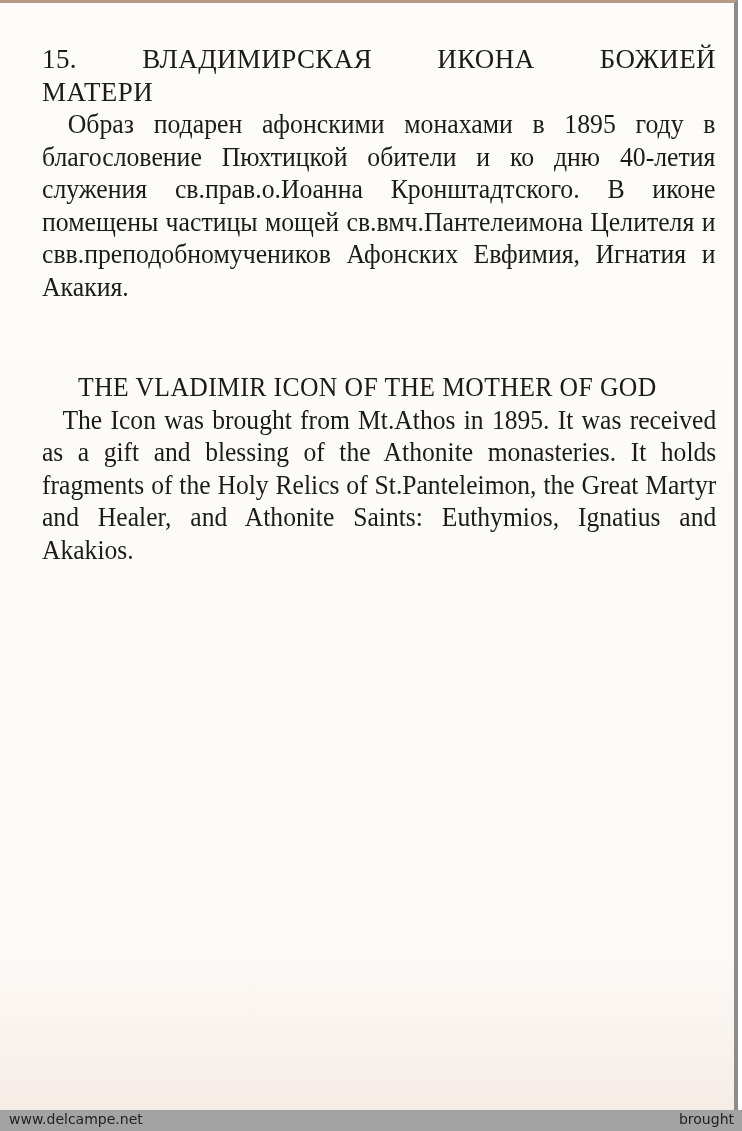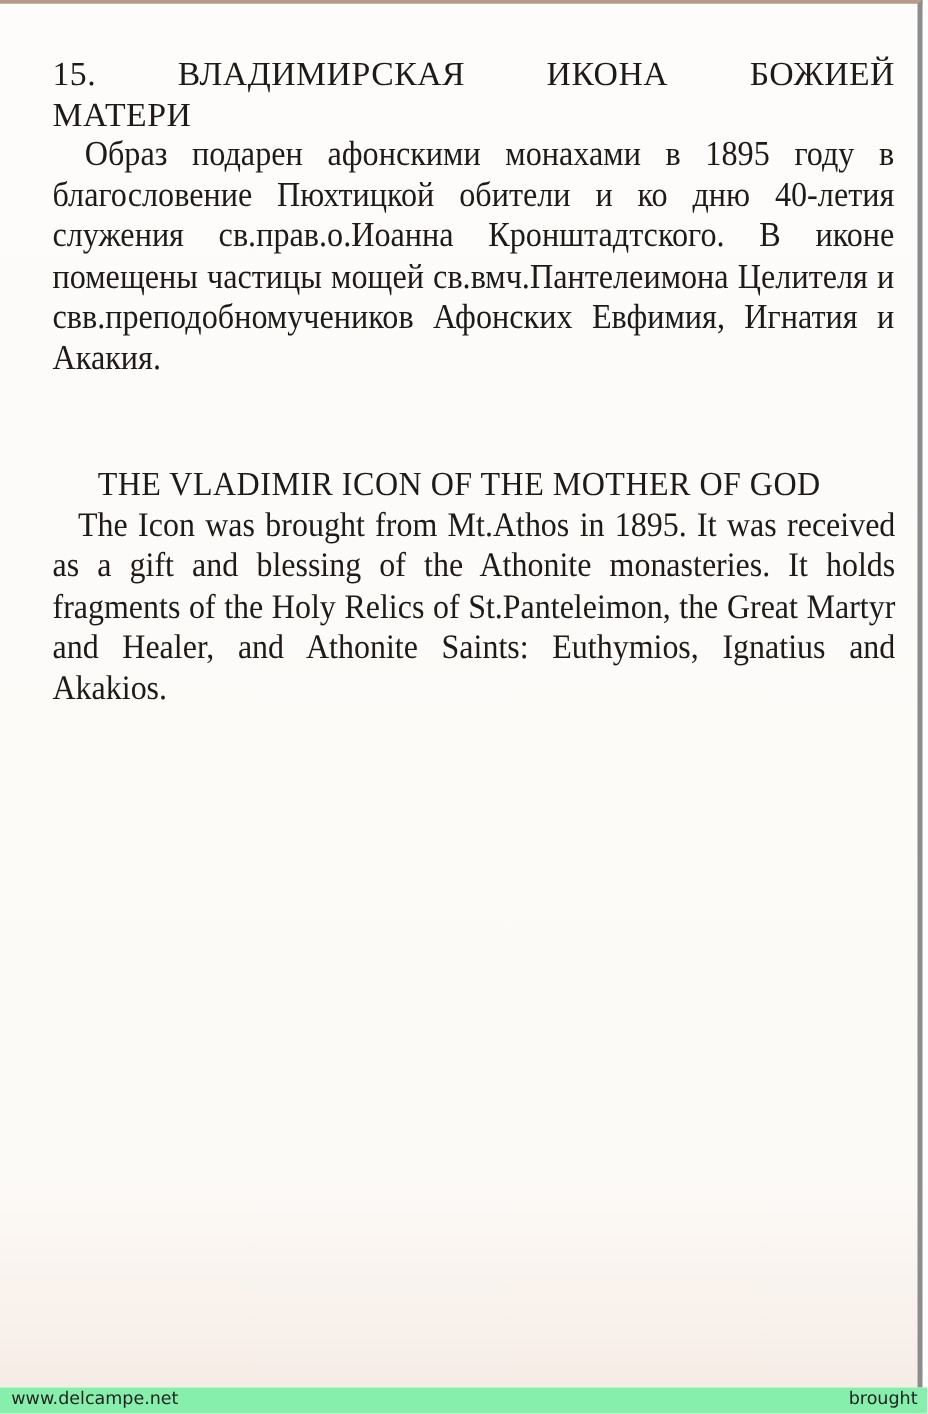--- a/index.html
+++ b/index.html
@@ -82,21 +82,21 @@
       letter-spacing: 1px;
       pointer-events: none;
       white-space: nowrap;
     }
     .footer {
       position: absolute;
       left: 0;
       top: 1110px;
       width: 742px;
       height: 21px;
-      background: #86efac;
+      background: #a3a3a3;
       font-family: "DejaVu Sans", sans-serif;
       font-size: 14px;
       color: #222222;
     }
     .footer-left {
       position: absolute;
       left: 9px;
       top: 1px;
     }
     .footer-right {

